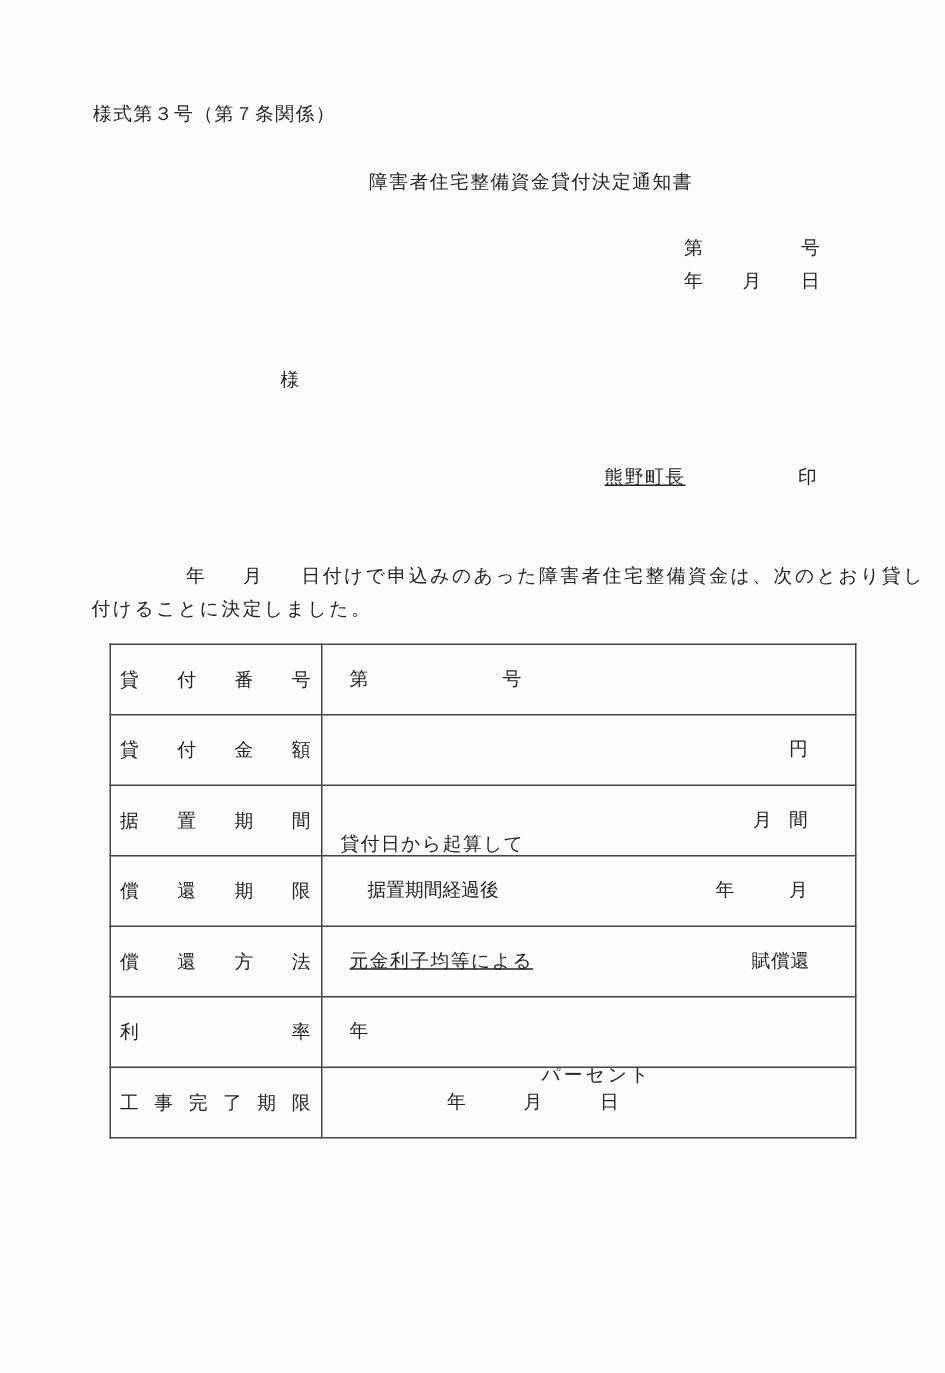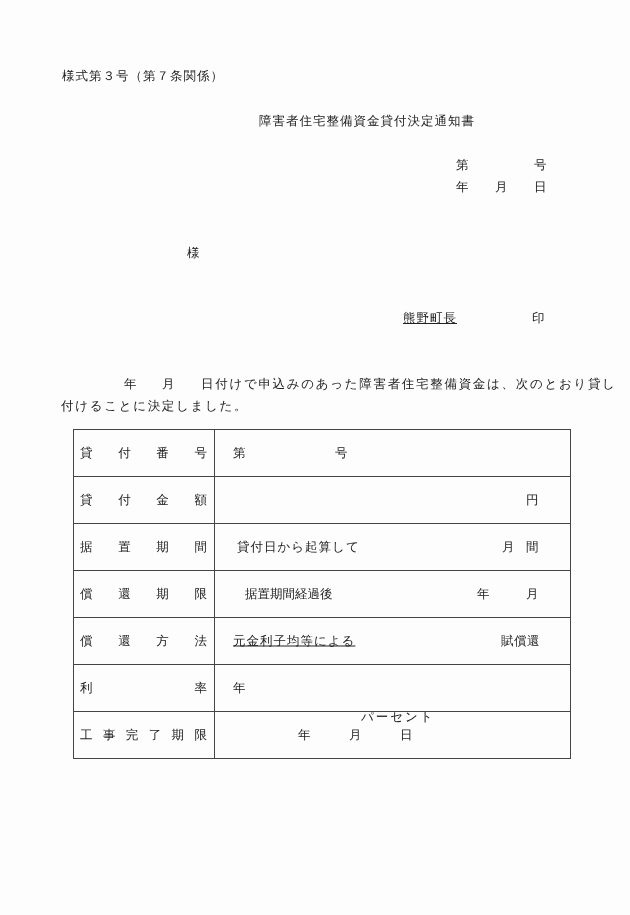--- a/index.html
+++ b/index.html
@@ -20,21 +20,21 @@
   }
   table.loan td.lbl { width: 140px; }
   .lblwrap { display: flex; justify-content: space-between; padding: 0 7px 0 6px; }
   .valwrap { position: relative; height: 46px; }
   .valwrap span { position: absolute; top: 50%; transform: translateY(-50%); white-space: nowrap; }
 </style>
 </head>
 <body>
 
 <div class="abs spaced" style="left:62px; top:68px;">様式第３号（第７条関係）</div>
-<div class="abs spaced" style="left:215px; top:113px;padding-left:44px;">障害者住宅整備資金貸付決定通知書</div>
+<div class="abs spaced" style="left:202px; top:113px;padding-left:44px;">障害者住宅整備資金貸付決定通知書</div>
 
 <div class="abs" style="left:456px; top:157px;">第</div>
 <div class="abs" style="left:534px; top:157px;">号</div>
 <div class="abs" style="left:456px; top:179px;">年</div>
 <div class="abs" style="left:495px; top:179px;">月</div>
 <div class="abs" style="left:534px; top:179px;">日</div>
 
 <div class="abs" style="left:187px; top:245px;">様</div>
 
 <div class="abs spaced" style="left:403px; top:310px;text-decoration:underline;">熊野町長</div>
@@ -82,21 +82,21 @@
     <td class="lbl">
           <div class="lblwrap">
       <span>据</span>
             <span>置</span>
             <span>期</span>
             <span>間</span>
     </div>
         </td>
     <td>
           <div class="valwrap">
-      <span style="left:22px; letter-spacing:1px;">貸付日から起算して</span>
+      <span style="left:12px; letter-spacing:1px;margin-top:16px;">貸付日から起算して</span>
       <span style="left:287px;">月</span>
       <span style="left:311px;">間</span>
     </div>
         </td>
   </tr>
   <tr>
     <td class="lbl">
           <div class="lblwrap">
       <span>償</span>
             <span>還</span>

